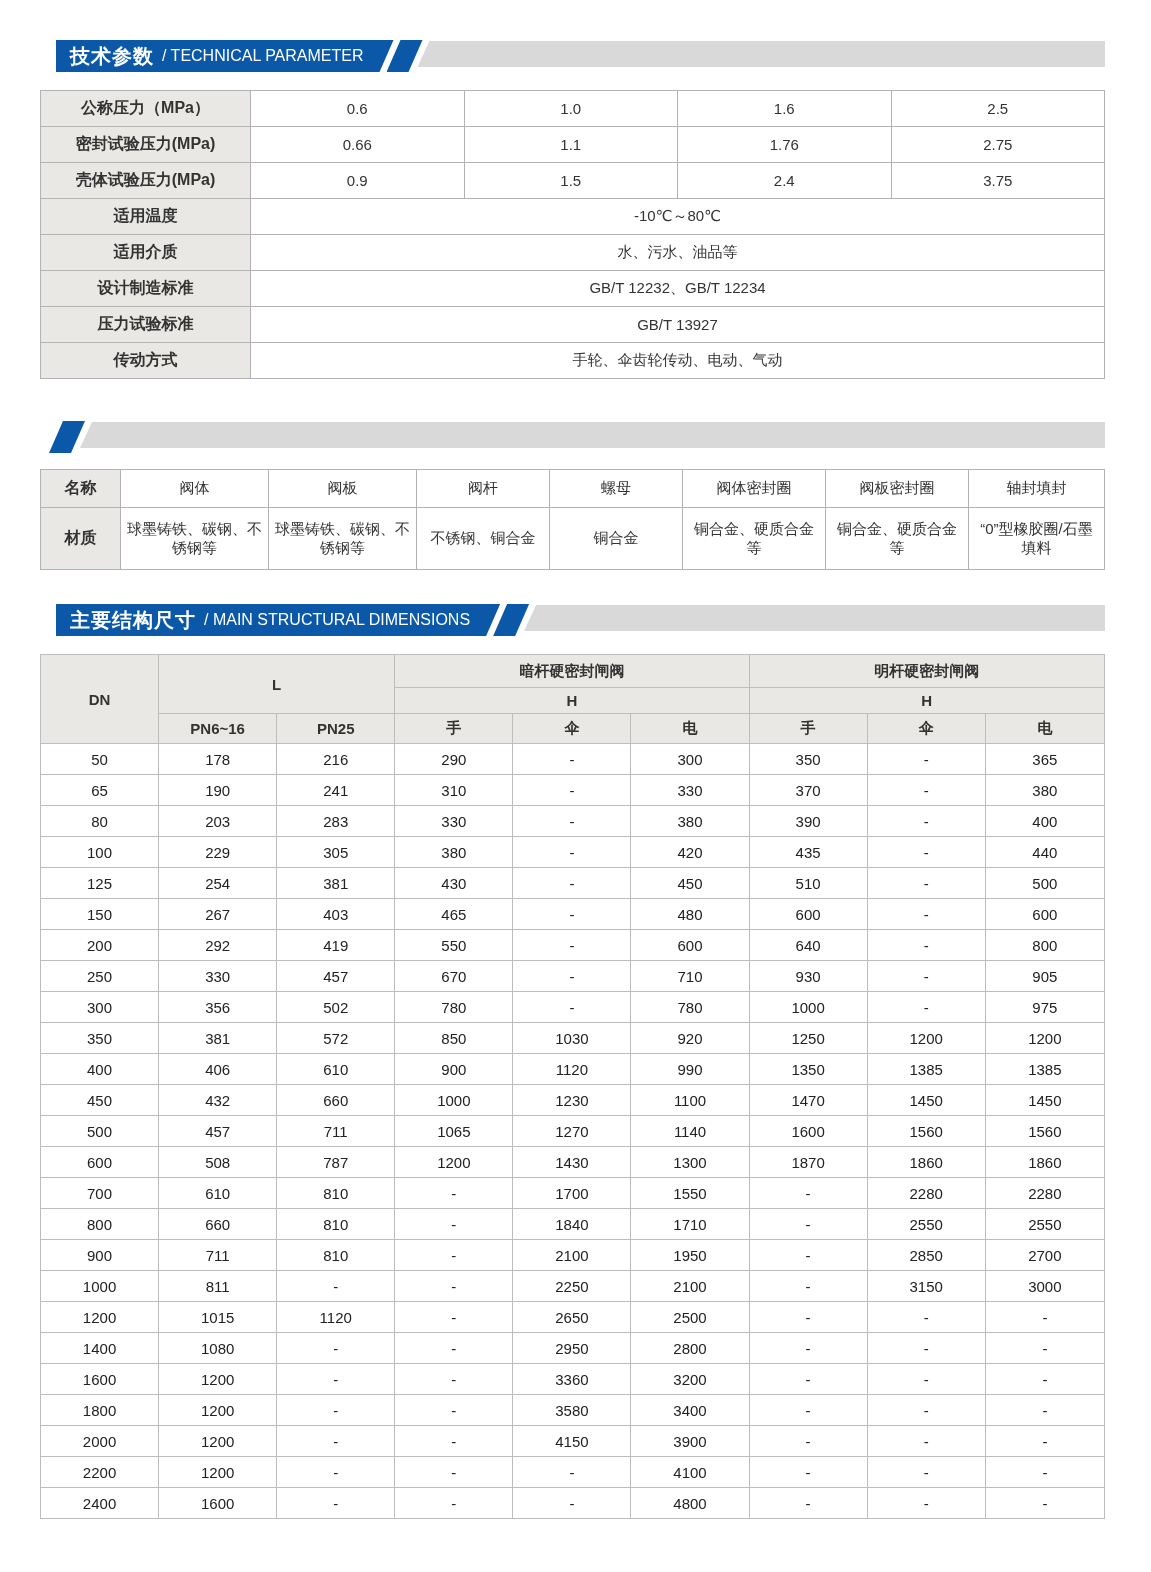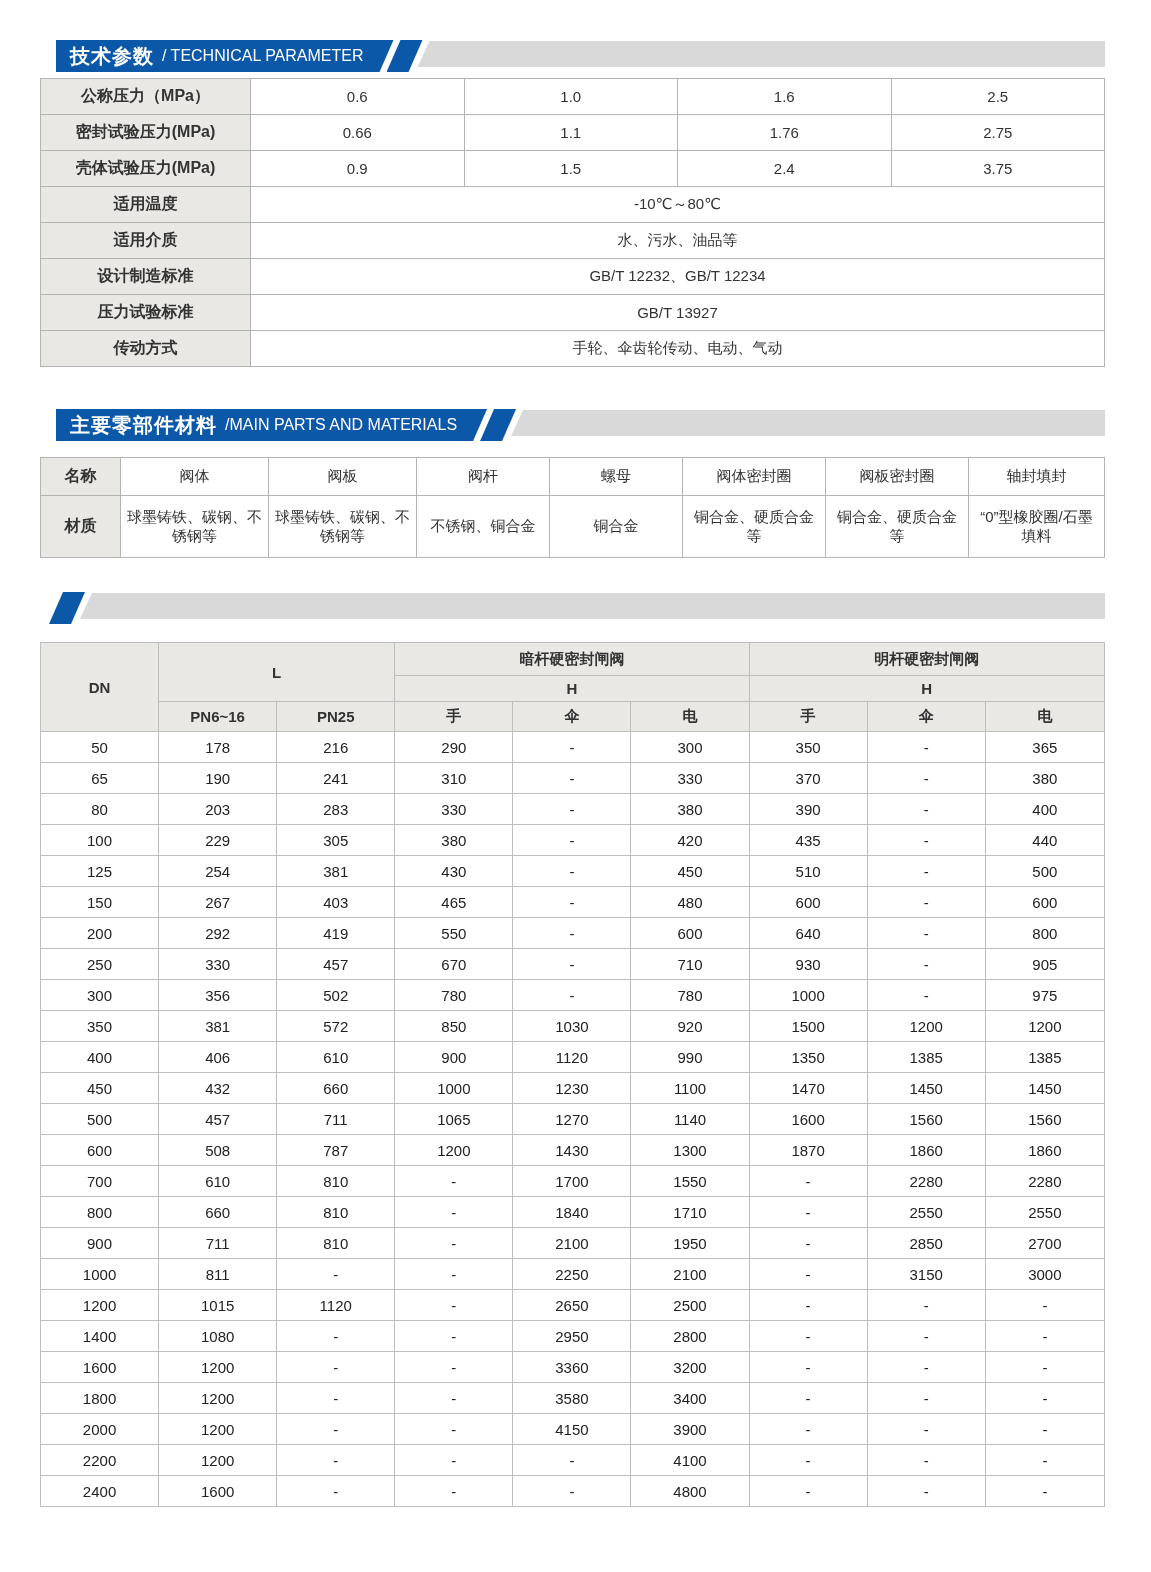--- a/index.html
+++ b/index.html
@@ -19,21 +19,21 @@
   .sec-gray { flex:1; height:26px; margin-left:-5px; margin-top:1px; background:#d9d9d9;
               clip-path:polygon(12px 0,100% 0,100% 100%,0 100%); }
 
   
   table { width:100%; border-collapse:collapse; table-layout:fixed; }
   td, th { border:1px solid #b3b3b3; text-align:center; vertical-align:middle;
            font-size:15px; font-weight:normal; padding:2px 4px; overflow:hidden; }
   th.lbl, .hdr { background:#e9e8e5; font-weight:bold; }
 
   
-  .t1 { margin-top:6px; }
+  .t1 { margin-top:18px; }
   .t1 tr { height:36px; }
   .t1 th.lbl { font-size:16px; }
 
   
   .t2 { margin-top:16px; }
   .t2 tr.r-name { height:38px; }
   .t2 tr.r-mat { height:62px;padding-left:33px; }
   .t2 th.lbl { font-size:16px;margin-left:20px; }
 
   
@@ -111,24 +111,20 @@
         <tr>
           <th class="lbl">传动方式</th>
           <td colspan="4">手轮、伞齿轮传动、电动、气动</td>
         </tr>
       </tbody>
   </table>
 
   <div class="gap1"></div>
 
   <div class="sec-header">
-    <div class="sec-blue">
-      <span class="cn">主要零部件材料</span>
-      <span class="en">/MAIN PARTS AND MATERIALS</span>
-    </div>
     <div class="sec-tip"></div>
     <div class="sec-gray"></div>
   </div>
 
   <table class="t2">
     <colgroup>
         <col style="width:80px">
         <col style="width:148px">
         <col style="width:148px">
         <col style="width:133px">
@@ -157,20 +153,24 @@
           <td>铜合金、硬质合金等</td>
           <td>铜合金、硬质合金等</td>
           <td>“0”型橡胶圈/石墨填料</td>
         </tr>
       </tbody>
   </table>
 
   <div class="gap2"></div>
 
   <div class="sec-header">
+    <div class="sec-blue">
+      <span class="cn">主要结构尺寸</span>
+      <span class="en">/ MAIN STRUCTURAL DIMENSIONS</span>
+    </div>
     <div class="sec-tip"></div>
     <div class="sec-gray"></div>
   </div>
 
   <table class="t3">
     <colgroup>
       <col style="width:11.1%">
         <col style="width:11.1%">
         <col style="width:11.1%">
       <col style="width:11.1%">
@@ -302,21 +302,21 @@
           <td>-</td>
           <td>975</td>
         </tr>
         <tr>
           <td>350</td>
           <td>381</td>
           <td>572</td>
           <td>850</td>
           <td>1030</td>
           <td>920</td>
-          <td>1500</td>
+          <td>1250</td>
           <td>1200</td>
           <td>1200</td>
         </tr>
         <tr>
           <td>400</td>
           <td>406</td>
           <td>610</td>
           <td>900</td>
           <td>1120</td>
           <td>990</td>

